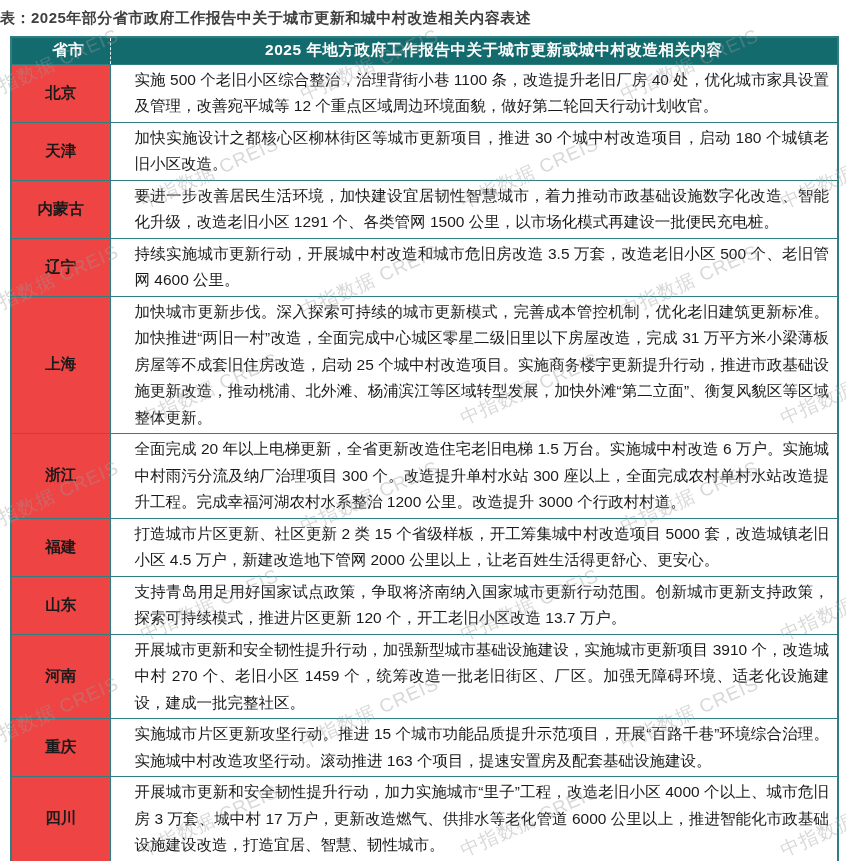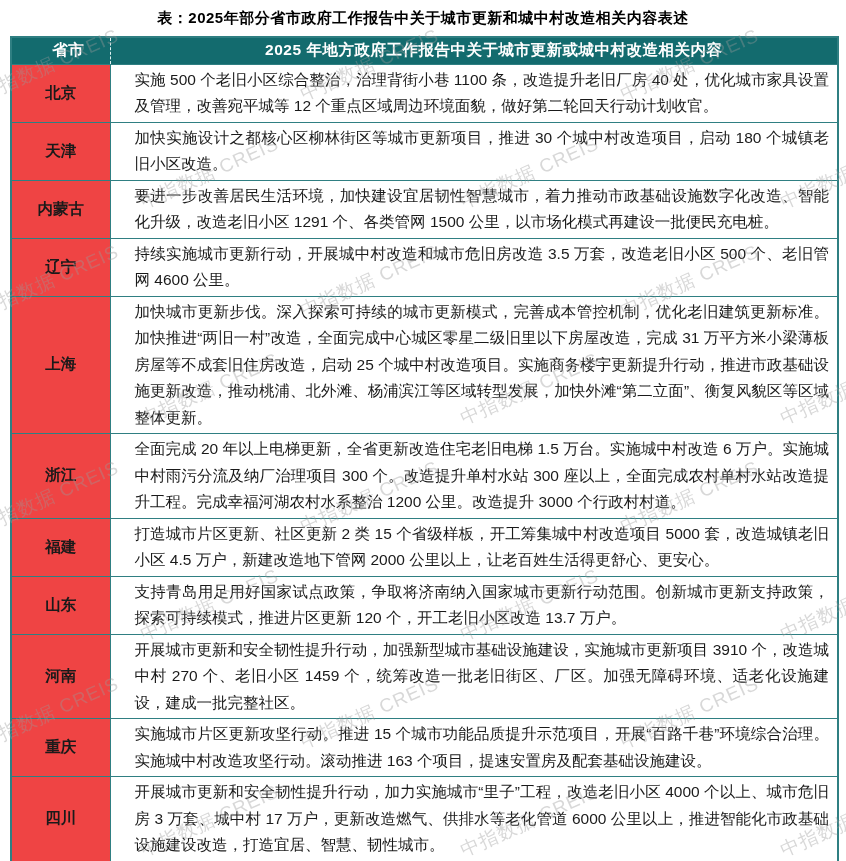--- a/index.html
+++ b/index.html
@@ -8,24 +8,24 @@
     position: relative;
     width: 846px;
     height: 861px;
     background: #ffffff;
     overflow: hidden;
     font-family: "Liberation Sans", sans-serif;
     color: #1a1a1a;
   }
   .title {
     padding-top: 9px;
-    text-align: center;
+    text-align: left;
     font-size: 15px;
     font-weight: bold;
-    color: #000000;
+    color: #404040;
     letter-spacing: 0.5px;
   }
   table.report-table {
     margin: 8px 0 0 10px;
     width: 829px;
     border-collapse: collapse;
     table-layout: fixed;
     border: 2px solid #2f7f82;
     position: relative;
     z-index: 2;

